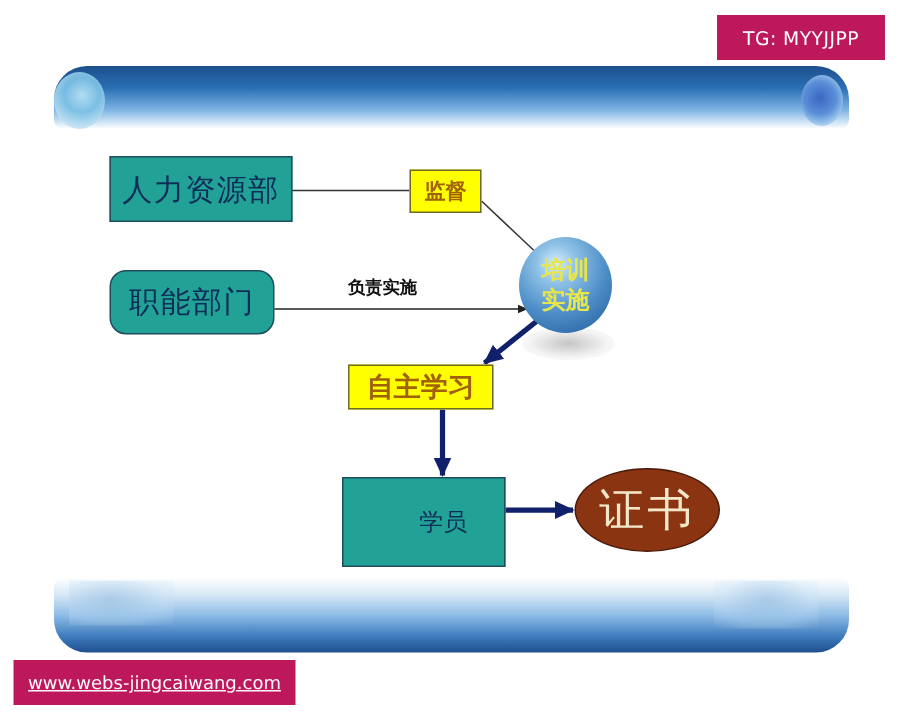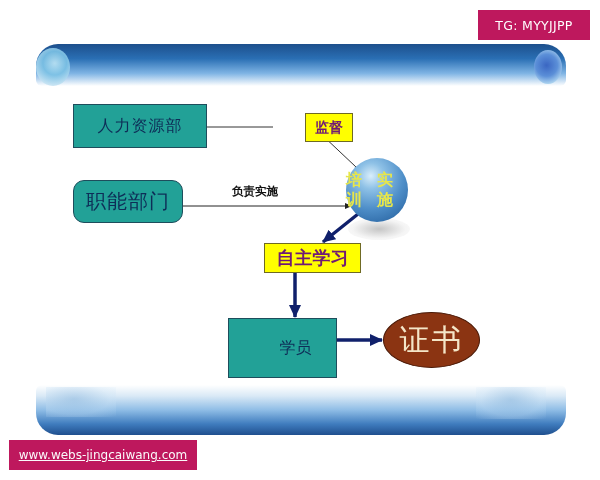--- a/index.html
+++ b/index.html
@@ -51,40 +51,40 @@
     background: radial-gradient(circle at 40% 35%, #f05a4a 0%, #c8102e 70%, #8a0a1d 100%);
   }
   .brand-text { font-size: 13px; color: #2b4b6e; font-weight: bold; letter-spacing: 0.5px; }
 
   
   .box {
     position: absolute; display: flex; align-items: center; justify-content: center;
     box-sizing: border-box; font-family: "DejaVu Serif", serif;
   }
   .teal { background: #22a197; border: 1.5px solid #1e4d5c; color: #0e2d57; }
-  .yellow { background: #ffff00; border: 1.5px solid #6f6a24; color: #701a75; margin-left: 32px; }
-  .box-hr { left: 73px; top: 104px; width: 134px; height: 44px; font-size: 16px; letter-spacing: 1px; }
+  .yellow { background: #ffff00; border: 1.5px solid #6f6a24; color: #a16207; }
+  .box-hr { left: 73px; top: 104px; width: 122px; height: 44px; font-size: 20px; letter-spacing: 1px; }
   .box-func { left: 73px; top: 180px; width: 110px; height: 43px; font-size: 20px; letter-spacing: 1px; border-radius: 11px; }
   .box-supervise { left: 273px; top: 113px; width: 48px; height: 29px; font-size: 14px; font-weight: bold; }
   .box-selfstudy { left: 232px; top: 243px; width: 97px; height: 30px; font-size: 18px; font-weight: bold; font-family: "DejaVu Sans", sans-serif; }
   .box-trainee { left: 228px; top: 318px; width: 109px; height: 60px; font-size: 16px; font-weight: normal; font-family: "DejaVu Sans", sans-serif; padding-left: 26px; }
 
   .label-responsible {
     position: absolute; left: 232px; top: 184px; font-size: 11.5px; color: #111; font-family: "DejaVu Serif", serif; font-weight: bold;
   }
 
   
   .sphere-shadow {
     position: absolute; left: 348px; top: 218px; width: 62px; height: 22px; border-radius: 50%;
     background: radial-gradient(ellipse, rgba(150,150,150,0.55) 0%, rgba(220,220,220,0.3) 60%, rgba(255,255,255,0) 100%);
   }
   .sphere {
     position: absolute; left: 346px; top: 158px; width: 62px; height: 64px; border-radius: 50%;
     background: radial-gradient(circle at 40% 28%, #d9eefb 0%, #8ec1e6 22%, #4f8fc9 55%, #2e6aa7 85%, #245a91 100%);
-    display: flex; align-items: center; justify-content: center;
+    display: flex; flex-direction: column; align-items: center; justify-content: center;
     color: #e7e64a; font-size: 16px; font-weight: bold; line-height: 20px;
   }
 
   
   .cert {
     position: absolute; left: 383px; top: 312px; width: 97px; height: 56px; border-radius: 50%;
     background: #8b3412; border: 1.5px solid #4a1a08; box-sizing: border-box;
     display: flex; align-items: center; justify-content: center;
     color: #f4e6c8; font-size: 30px; font-family: "DejaVu Serif", serif; letter-spacing: 2px;
   }

